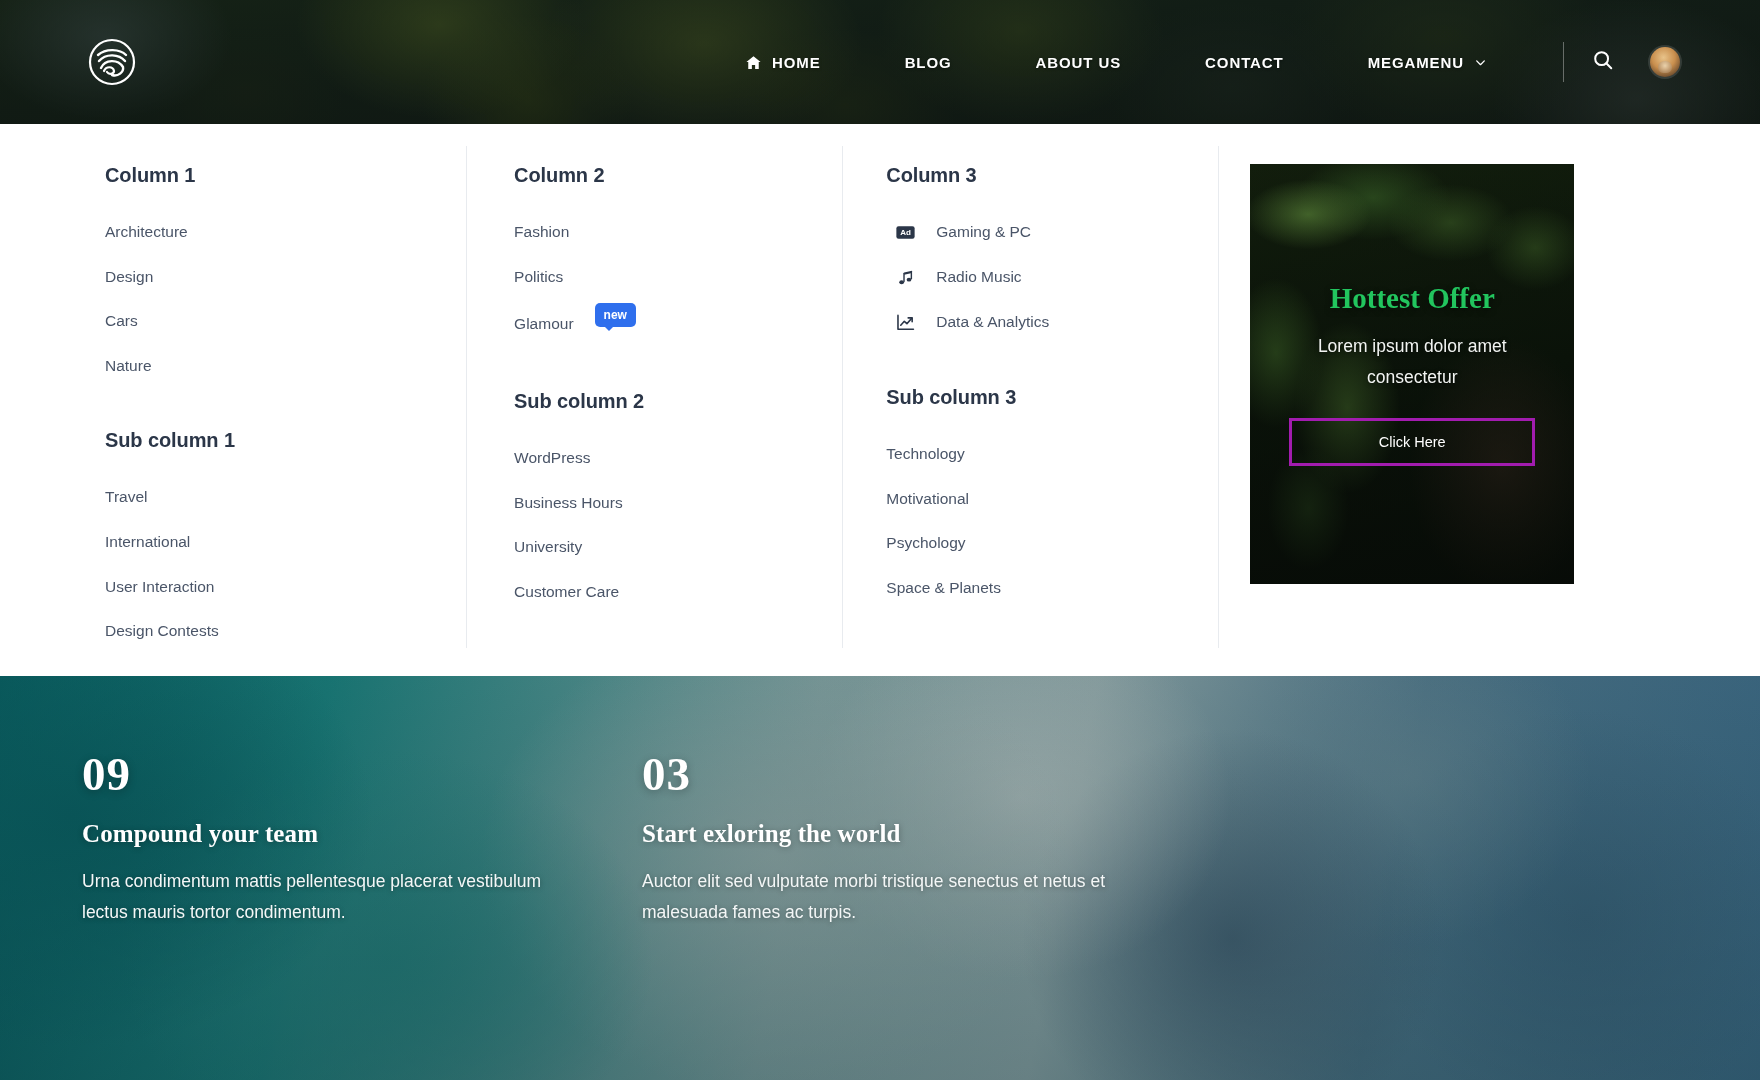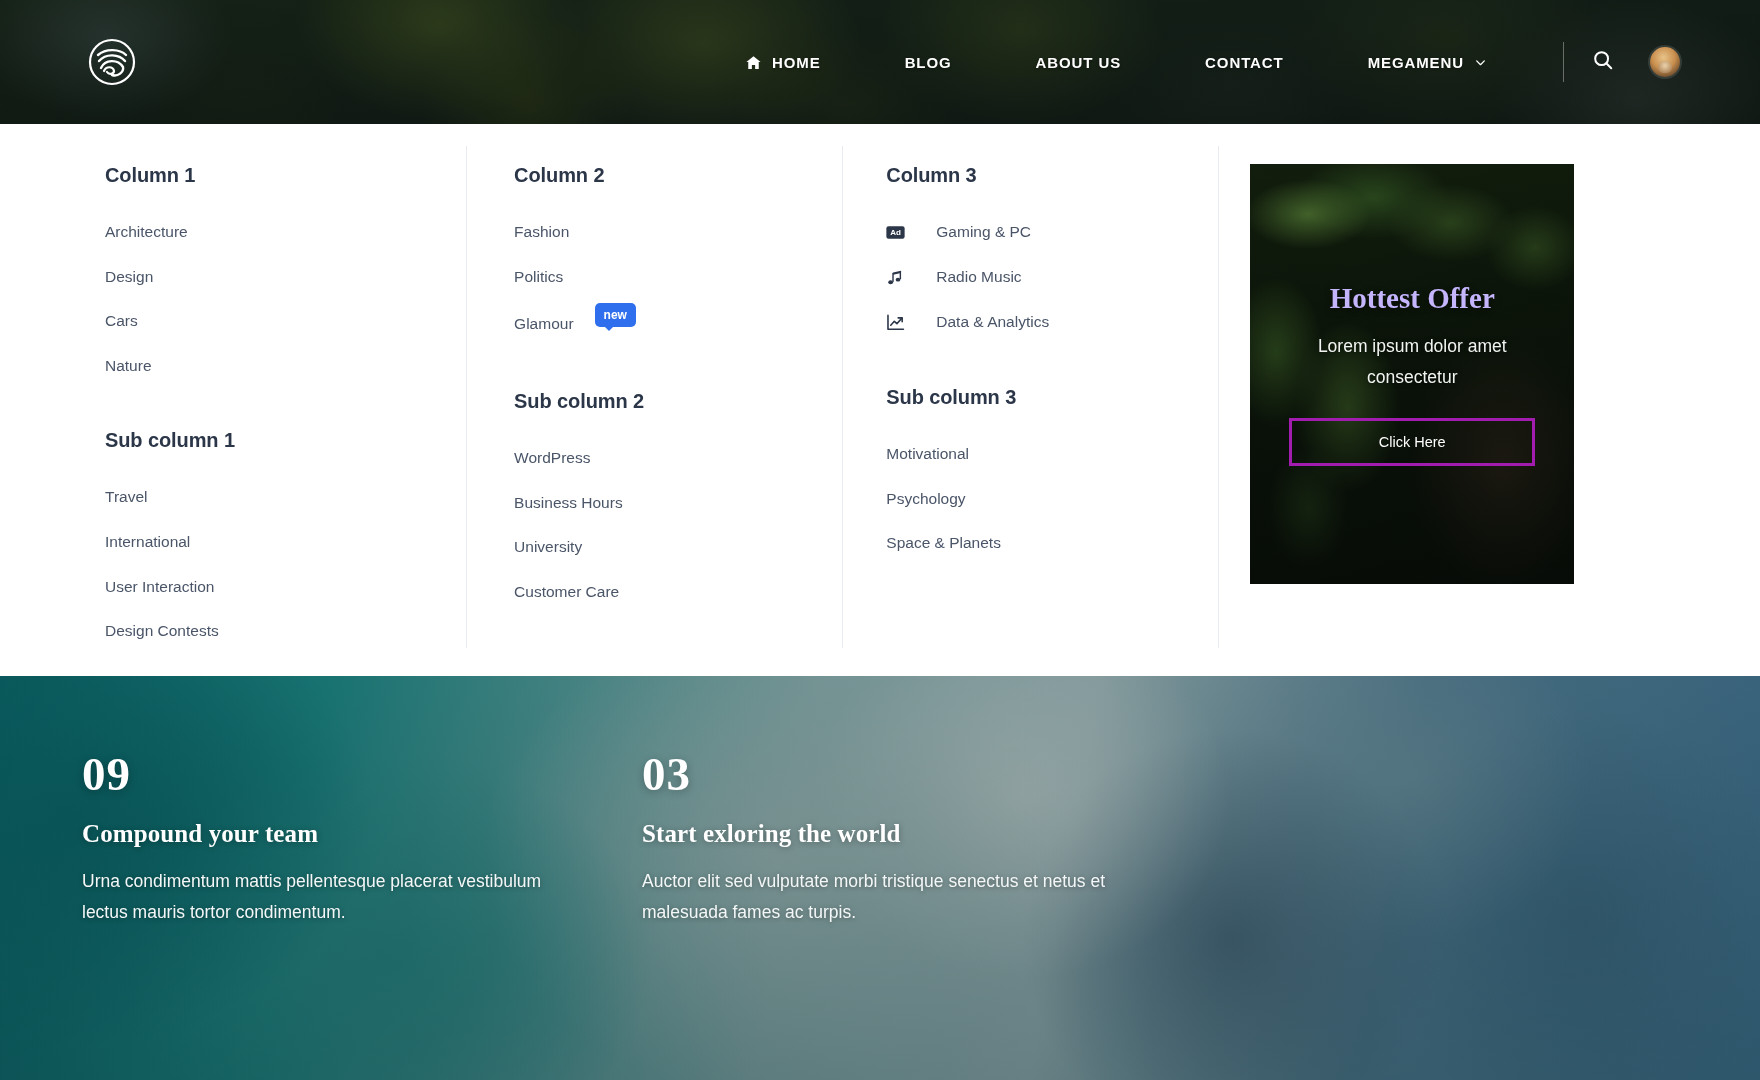--- a/index.html
+++ b/index.html
@@ -163,21 +163,21 @@
   }
   .mm-link.icon-link { padding-left: 14px; margin-left: -14px; }
   .mm-link.active {
     background: #2f6fed;
     color: #ffffff;
     width: 298px;
     padding: 11px 14px;
     margin-left: -14px;
     margin-bottom: 7px;
   }
-  .mm-link .ic { width: 39px; height: 19px; display: flex; align-items: center; flex: none; }
+  .mm-link .ic { width: 39px; height: 19px; display: flex; align-items: center; justify-content: center; flex: none; }
   .mm-link .ic svg { display: block; }
 
   .badge-new {
     position: relative;
     display: inline-block;
     background: #2f6fed;
     color: #fff;
     font-size: 12px;
     font-weight: 600;
     line-height: 1;
@@ -230,21 +230,21 @@
     flex-direction: column;
     align-items: center;
     justify-content: center;
     padding: 0 26px;
     text-align: center;
   }
   .promo-title {
     font-family: "Liberation Serif", serif;
     font-size: 29px;
     font-weight: 700;
-    color: #c4b5fd;
+    color: #22c55e;
     margin-bottom: 16px;
     text-shadow: 0 2px 6px rgba(0,0,0,.5);
   }
   .promo-sub {
     font-size: 17.5px;
     color: #f2f4f2;
     line-height: 1.74;
     margin-bottom: 26px;
     text-shadow: 0 1px 4px rgba(0,0,0,.5);
   }
@@ -481,20 +481,23 @@
             <polyline points="2.5 3 2.5 20.5 22 20.5"></polyline>
             <polyline points="6 15.5 10.5 10.5 13.8 13.5 20 6.5"></polyline>
             <polyline points="15.4 6.2 20.4 6.2 20.4 11"></polyline>
           </svg>
         </span>
         <span>Data &amp; Analytics</span>
       </div>
 
       <div class="mm-title sub">Sub column 3</div>
       <div class="mm-link">
+          <span>Technology</span>
+        </div>
+      <div class="mm-link">
           <span>Motivational</span>
         </div>
       <div class="mm-link">
           <span>Psychology</span>
         </div>
       <div class="mm-link">
           <span>Space &amp; Planets</span>
         </div>
     </div>
 

